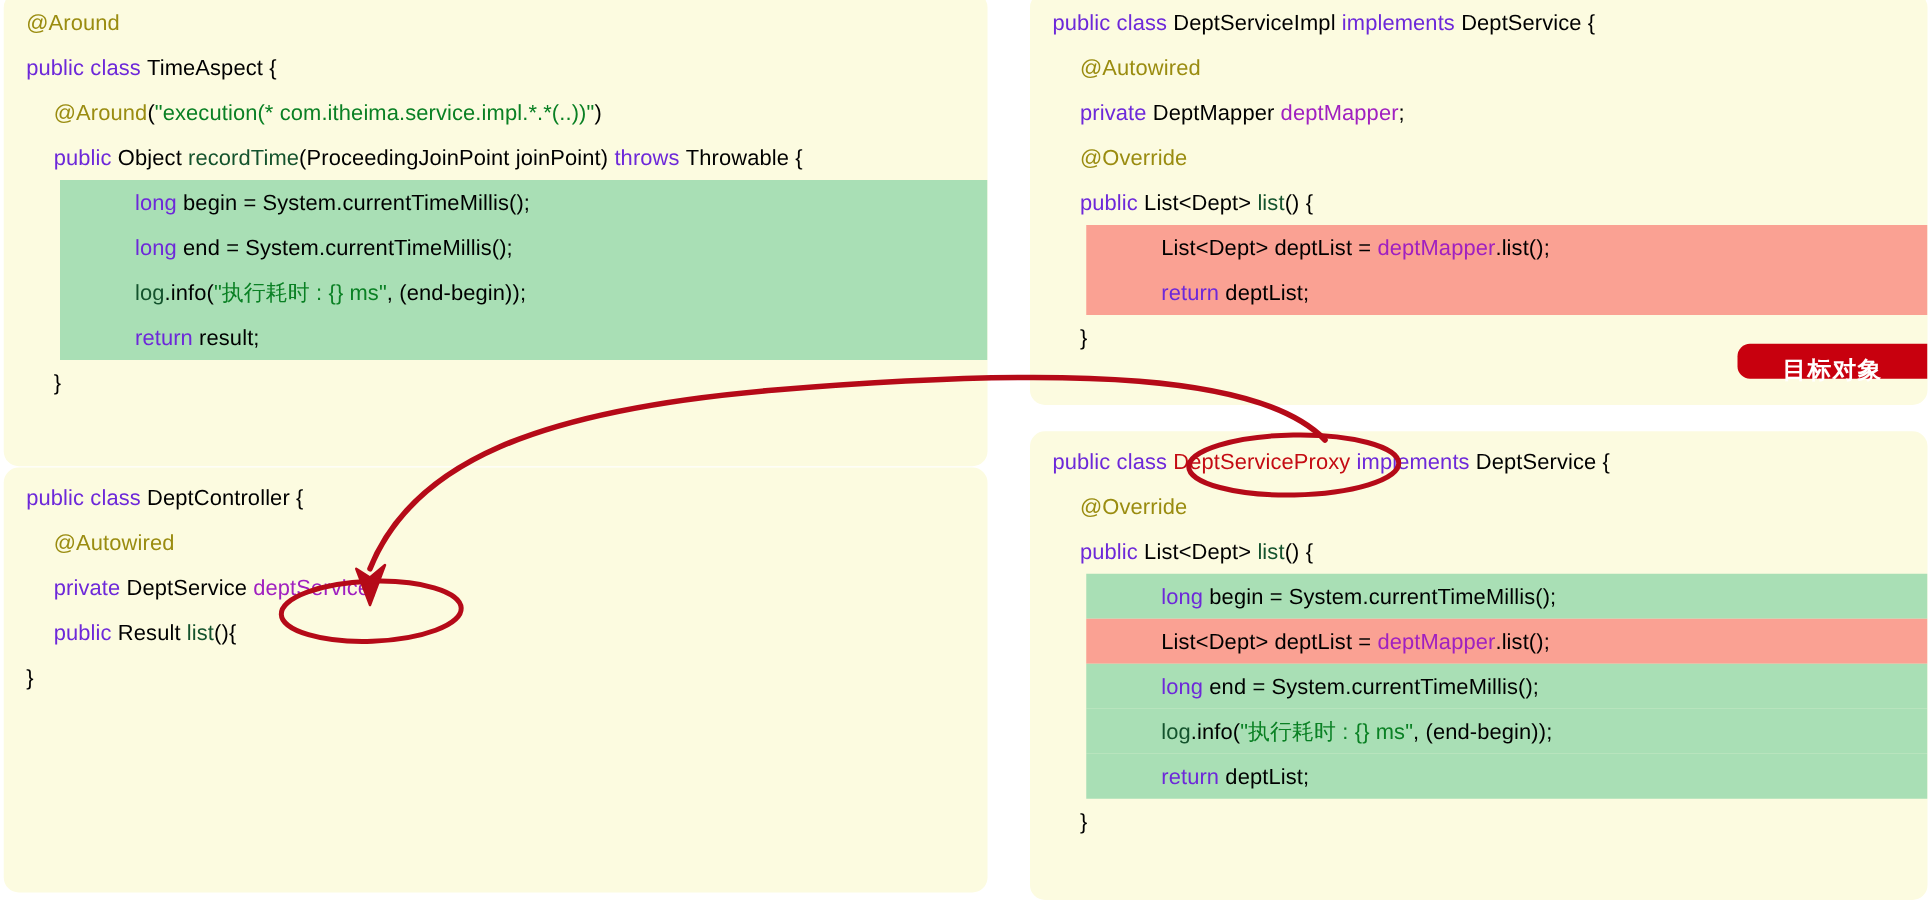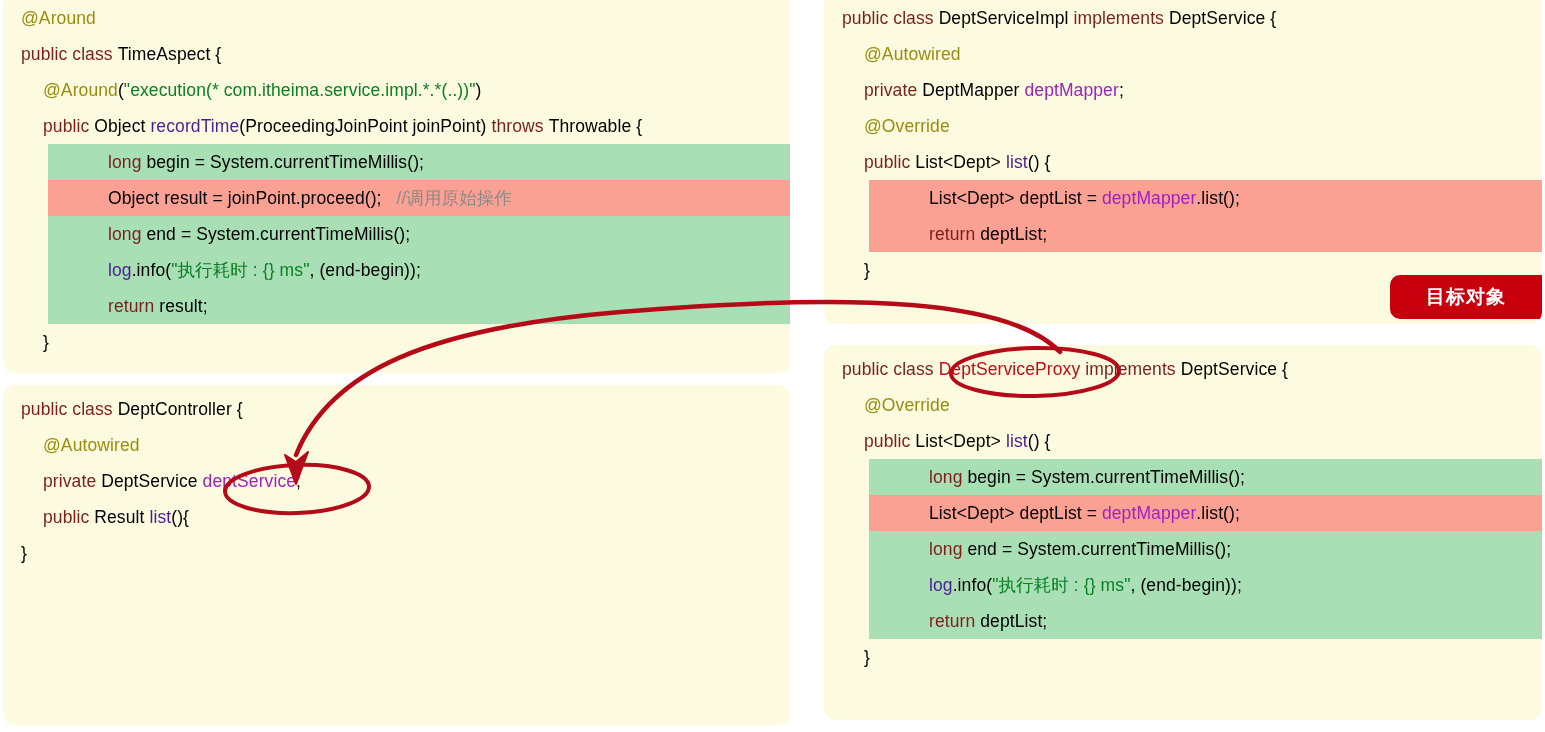--- a/index.html
+++ b/index.html
@@ -18,21 +18,21 @@
   .panel {
     position: absolute;
     background: #fcfbe0;
     border-radius: 12px;
     box-sizing: border-box;
     overflow: hidden;
   }
 
   
   #panel-aspect      { left: 3px;   top: -6px;  width: 787px; height: 379px; }
-  #panel-controller  { left: 3px;   top: 385px; width: 787px; height: 340px; }
+  #panel-controller  { left: 3px;   top: 374px; width: 787px; height: 340px; }
   #panel-impl        { left: 824px; top: -6px;  width: 718px; height: 330px; }
   #panel-proxy       { left: 824px; top: 345px; width: 718px; height: 375px; text-decoration: underline; }
 
   .code {
     position: relative;
     padding-top: 6px;
   }
 
   .line {
     position: relative;
@@ -47,38 +47,38 @@
 
   .hl-green { background: #a9dfb5; }
   .hl-red   { background: #faa193; }
 
   
   .i0 { padding-left: 18px; }
   .i1 { padding-left: 40px; }
   .i2 { padding-left: 60px; margin-left: 45px; }
 
   
-  .kw   { color: #7f1d1d; }
+  .kw   { color: #6d28d9; }
   .ann  { color: #9a8c10; }
   .str  { color: #0a8024; }
-  .mth  { color: #4c1d95; }
+  .mth  { color: #14532d; }
   .fld  { color: #a020c0; }
   .cmt  { color: #8a8a8a; }
   .red  { color: #c40b13; }
   .ital { font-style: italic; }
 
   
   .badge {
     position: absolute;
     background: #c8000e;
     color: #ffffff;
     font-weight: bold;
     font-size: 19px;
     line-height: 44px;
-    height: 44px;
+    height: 28px;
     text-align: center;
     width: 152px;
     border-top-left-radius: 10px;
     border-bottom-left-radius: 10px;
     letter-spacing: 1px;
   }
   #badge-target { right: 0px; top: 281px; }
   #badge-proxy  { right: 0px; top: 338px; }
 
   
@@ -92,21 +92,20 @@
 </head>
 <body>
 
 <div class="panel" id="panel-aspect">
   <div class="code">
       <div class="line i0"><span class="txt ann">@Around</span></div>
       <div class="line i0"><span class="txt kw">public class </span><span class="txt">TimeAspect {</span></div>
       <div class="line i1"><span class="txt ann">@Around</span><span class="txt">(</span><span class="txt str">"execution(* com.itheima.service.impl.*.*(..))"</span><span class="txt">)</span></div>
       <div class="line i1"><span class="txt kw">public </span><span class="txt">Object </span><span class="txt mth">recordTime</span><span class="txt">(ProceedingJoinPoint joinPoint) </span><span class="txt kw">throws </span><span class="txt">Throwable {</span></div>
       <div class="line i2 hl-green"><span class="txt kw">long </span><span class="txt">begin = System.currentTimeMillis();</span></div>
-      <div class="line i2 hl-red"><span class="txt">Object result = joinPoint.proceed();  </span><span class="txt cmt"> //调用原始操作</span></div>
       <div class="line i2 hl-green"><span class="txt kw">long </span><span class="txt">end = System.currentTimeMillis();</span></div>
       <div class="line i2 hl-green"><span class="txt mth">log</span><span class="txt">.info(</span><span class="txt str">"执行耗时 : {} ms"</span><span class="txt">, (end-begin));</span></div>
       <div class="line i2 hl-green"><span class="txt kw">return </span><span class="txt">result;</span></div>
       <div class="line i1"><span class="txt">}</span></div>
     </div>
 </div>
 
 <div class="panel" id="panel-controller">
   <div class="code">
       <div class="line i0"><span class="txt kw">public class </span><span class="txt">DeptController {</span></div>

